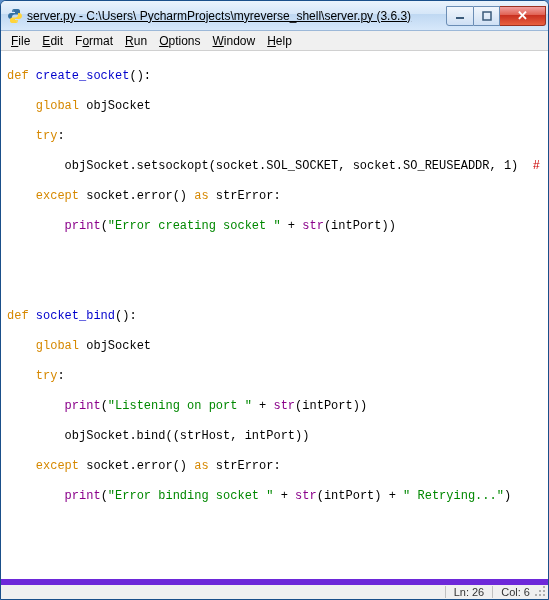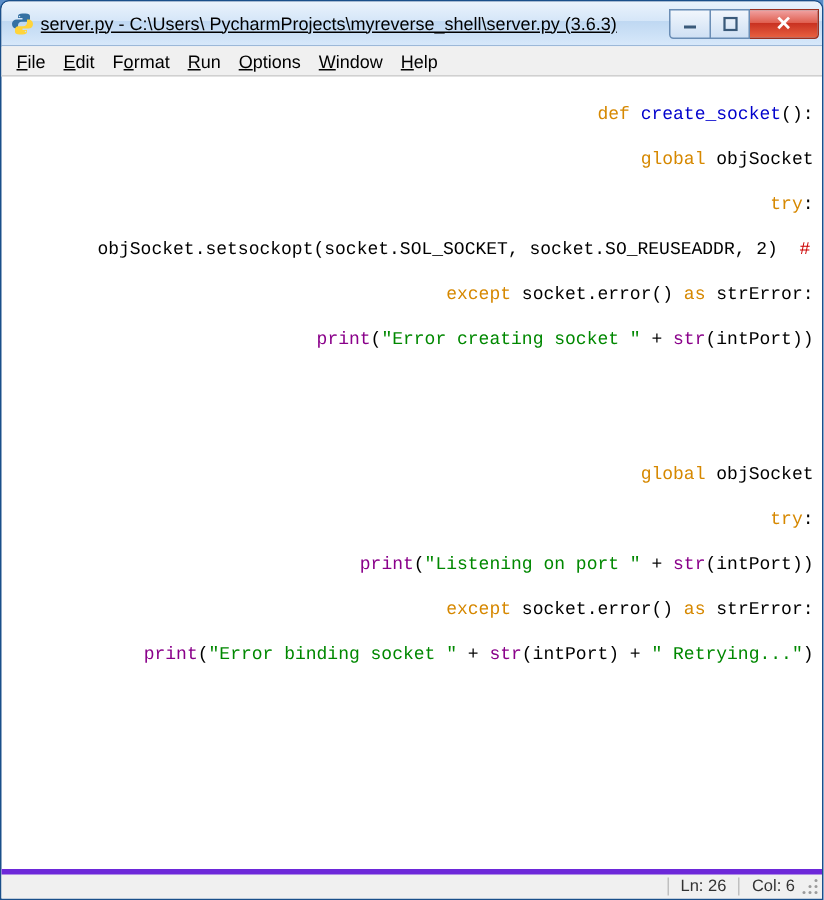--- a/index.html
+++ b/index.html
@@ -9,22 +9,22 @@
 .app-icon { width: 16px; height: 16px; margin-right: 4px; }
 .title-text { flex: 1; color: #000; font-size: 12px; white-space: nowrap; overflow: hidden; text-decoration: underline; }
 .win-buttons { display: flex; gap: 0; }
 .win-btn { height: 20px; border: 1px solid #6a8db5; background: linear-gradient(to bottom, #f1f6fc, #cfe0f4); display: flex; align-items: center; justify-content: center; font-family: Tahoma, sans-serif; font-size: 11px; color: #3a5a7a; }
 .win-btn.min { width: 28px; border-radius: 0 0 0 3px; }
 .win-btn.max { width: 26px; border-left: none; }
 .win-btn.close { width: 46px; border-left: none; border-radius: 0 0 3px 0; background: linear-gradient(to bottom, #f0a0a0 0%, #e06050 45%, #c83020 46%, #e86040 100%); color: #fff; font-weight: bold; font-size: 13px; border-color: #9a3020; }
 .menubar { height: 20px; background: #f0f0f0; display: flex; align-items: flex-end; padding: 0 4px; border-bottom: 1px solid #d0d0d0; font-size: 12px; }
 .menu-item { padding: 2px 6px; cursor: default; }
 .menu-item .ul { text-decoration: underline; }
-.editor { flex: 1; background: #fff; overflow: auto; padding: 3px 6px; font-family: "Courier New", monospace; font-size: 12px; line-height: 15px; color: #000; white-space: pre; position: relative; text-align: right; }
-.statusbar { height: 20px; background: #f0f0f0; border-top: 4px solid #6d28d9; display: flex; align-items: center; justify-content: flex-end; padding: 0 10px; font-size: 11px; color: #333; }
+.editor { flex: 1; background: #fff; overflow: auto; padding: 3px 6px; font-family: "Courier New", monospace; font-size: 12px; line-height: 15px; color: #000; white-space: pre; position: relative; }
+.statusbar { height: 20px; background: #f0f0f0; border-top: 6px solid #6d28d9; display: flex; align-items: center; justify-content: flex-end; padding: 0 10px; font-size: 11px; color: #333; }
 .status-cell { border-left: 1px solid #c0c0c0; padding: 0 8px; }
 .kw { color: #d68800; }
 .fn { color: #0000cc; }
 .builtin { color: #8a008a; }
 .str { color: #008800; }
 .cmt { color: #cc0000; }
 .grip { position: absolute; right: 2px; bottom: 2px; width: 14px; height: 14px; }
 </style>
 </head>
 <body>
@@ -60,28 +60,30 @@
     <span class="menu-item"><span class="ul">R</span>un</span>
     <span class="menu-item"><span class="ul">O</span>ptions</span>
     <span class="menu-item"><span class="ul">W</span>indow</span>
     <span class="menu-item"><span class="ul">H</span>elp</span>
   </div>
 
   <div class="editor">
 <div><span class="kw">def</span> <span class="fn">create_socket</span><span>():</span></div>
 <div>    <span class="kw">global</span><span> objSocket</span></div>
 <div>    <span class="kw">try</span><span>:</span></div>
-<div><span>        objSocket.setsockopt(socket.SOL_SOCKET, socket.SO_REUSEADDR, 2)  </span><span class="cmt"># reu</span></div>
+<div><span>        objSocket.setsockopt(socket.SOL_SOCKET, socket.SO_REUSEADDR, 1)  </span><span class="cmt"># reu</span></div>
 <div>    <span class="kw">except</span><span> socket.error() </span><span class="kw">as</span><span> strError:</span></div>
 <div>        <span class="builtin">print</span><span>(</span><span class="str">"Error creating socket "</span><span> + </span><span class="builtin">str</span><span>(intPort))</span></div>
 <div> </div>
 <div> </div>
+<div><span class="kw">def</span> <span class="fn">socket_bind</span><span>():</span></div>
 <div>    <span class="kw">global</span><span> objSocket</span></div>
 <div>    <span class="kw">try</span><span>:</span></div>
 <div>        <span class="builtin">print</span><span>(</span><span class="str">"Listening on port "</span><span> + </span><span class="builtin">str</span><span>(intPort))</span></div>
+<div><span>        objSocket.bind((strHost, intPort))</span></div>
 <div>    <span class="kw">except</span><span> socket.error() </span><span class="kw">as</span><span> strError:</span></div>
 <div>        <span class="builtin">print</span><span>(</span><span class="str">"Error binding socket "</span><span> + </span><span class="builtin">str</span><span>(intPort) + </span><span class="str">" Retrying..."</span><span>)</span></div>
 
 
 
 
 
 
 
 

